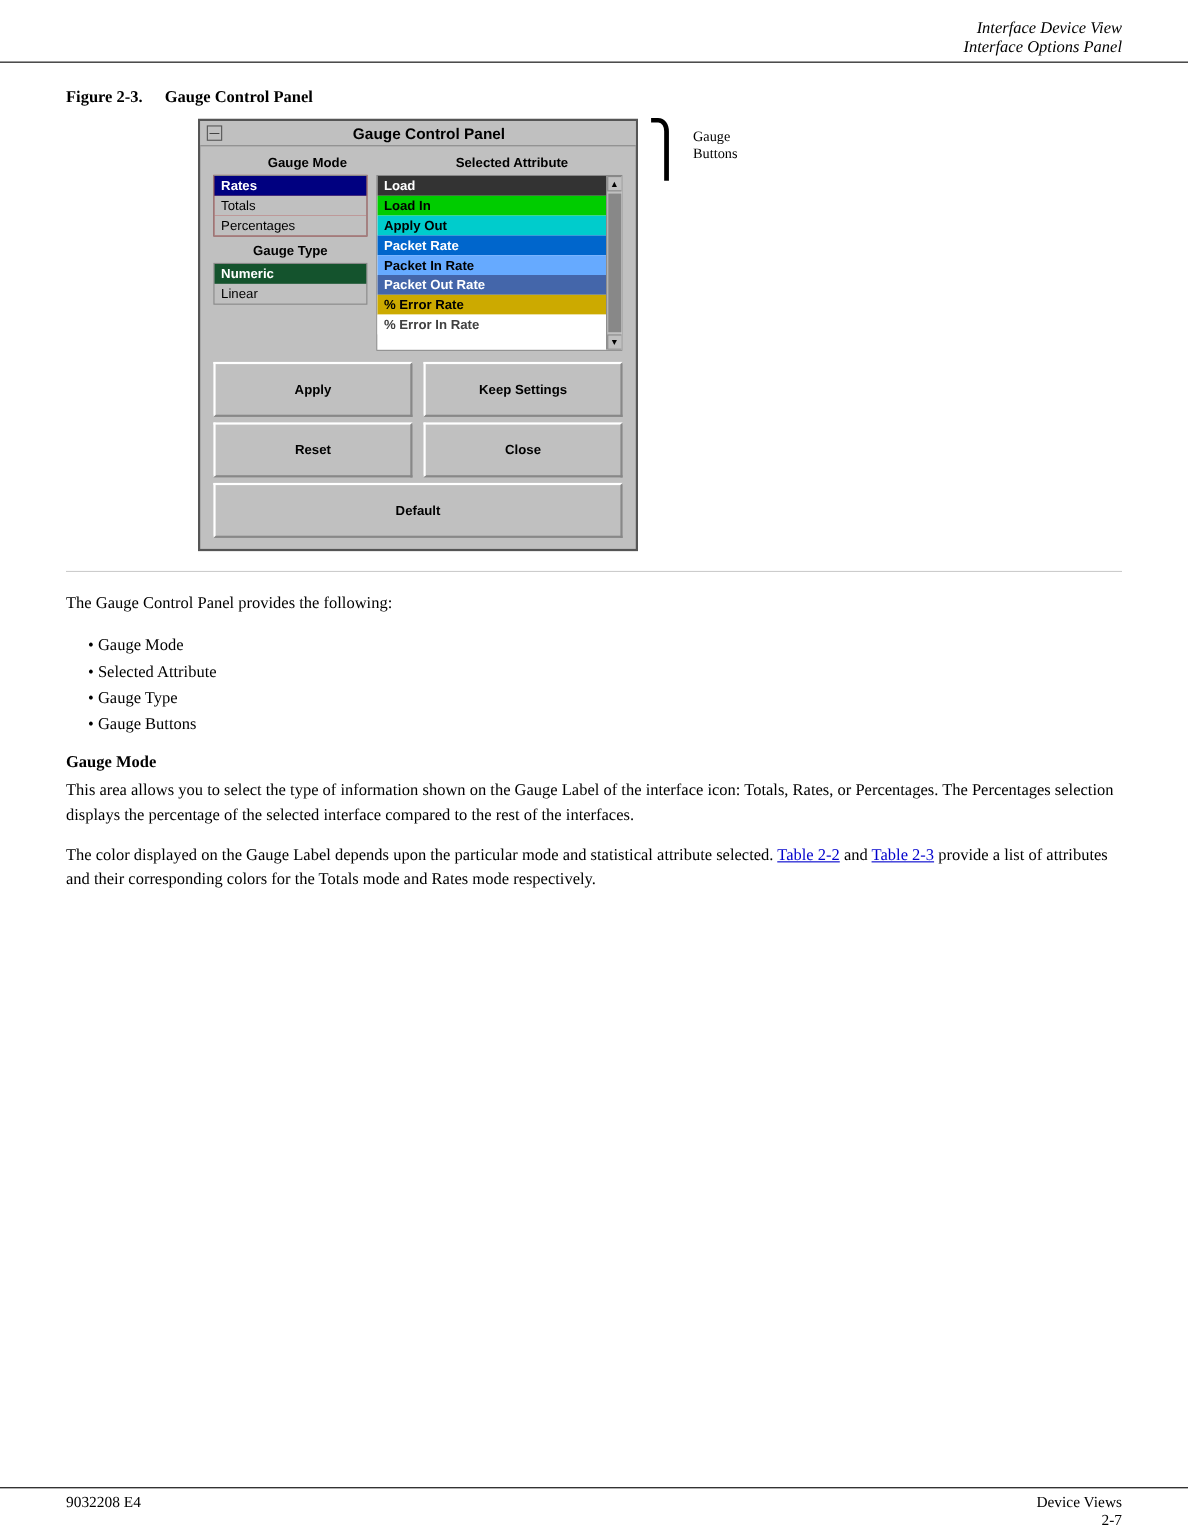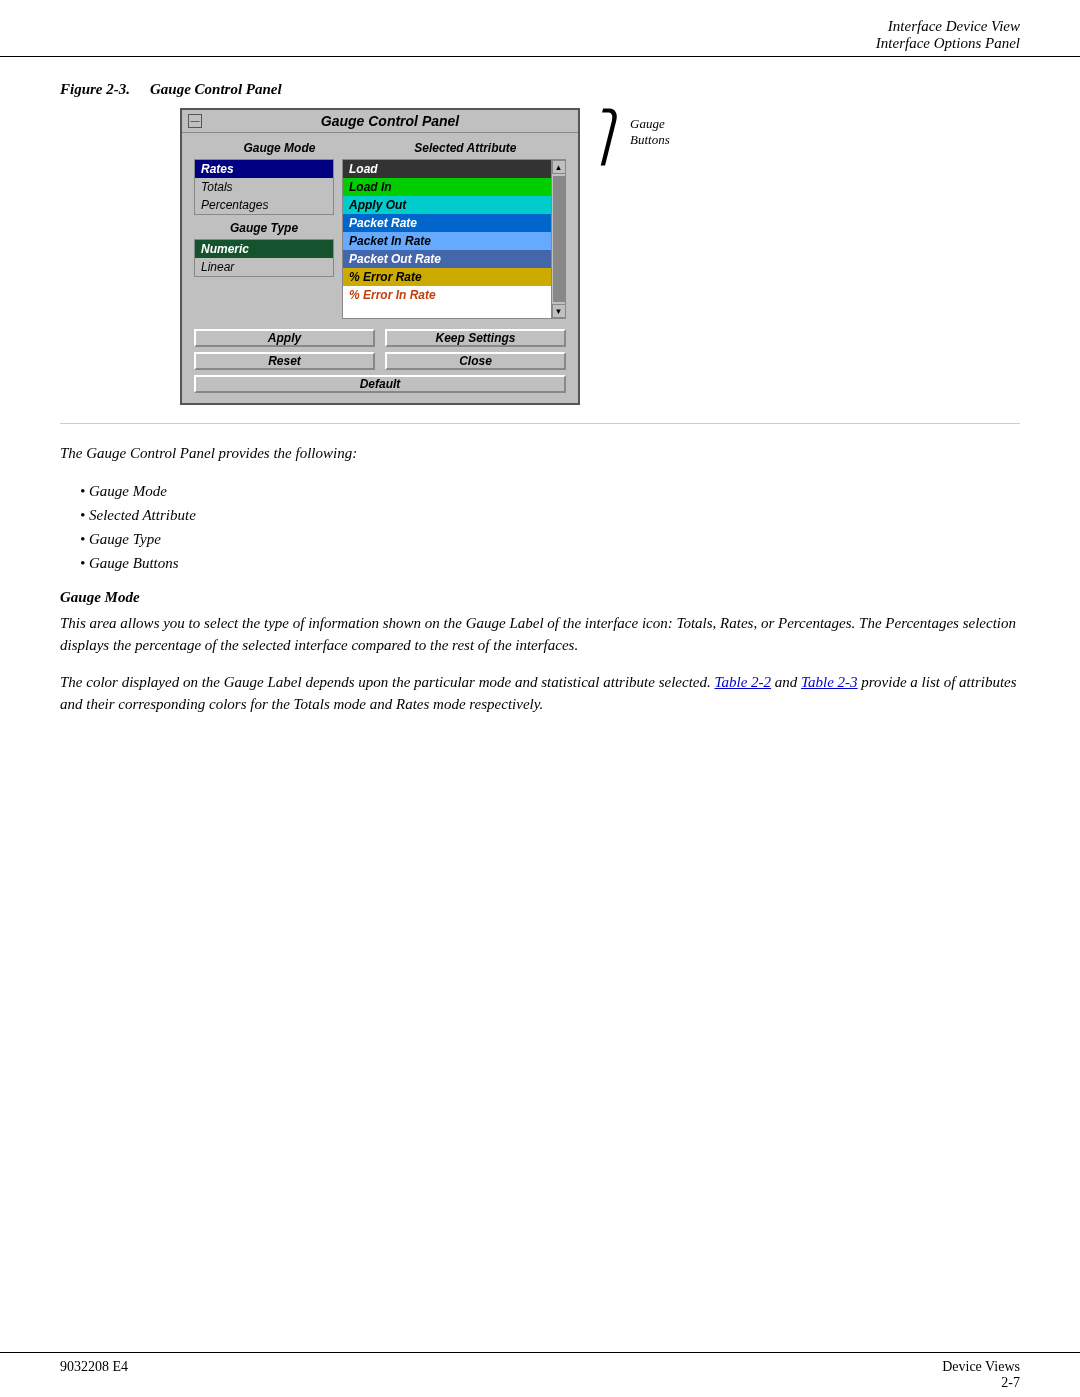--- a/index.html
+++ b/index.html
@@ -27,21 +27,20 @@
     }
 
     .header-line2 {
       font-style: italic;
       font-size: 15px;
     }
 
     
     .main-content {
       padding: 24px 60px 24px 60px;
-      font-style: italic;
     }
 
     
     .figure-label {
       display: flex;
       align-items: flex-start;
       gap: 20px;
       margin-bottom: 10px;
     }
 
@@ -203,21 +202,21 @@
       font-weight: bold;
     }
 
     .attr-item.color-dark    { background: #333333; color: #fff; }
     .attr-item.color-green   { background: #00cc00; color: #000; }
     .attr-item.color-cyan    { background: #00cccc; color: #000; }
     .attr-item.color-blue    { background: #0066cc; color: #fff; }
     .attr-item.color-ltblue  { background: #66aaff; color: #000; }
     .attr-item.color-dkblue  { background: #4466aa; color: #ffffff; }
     .attr-item.color-yellow  { background: #ccaa00; color: #000; }
-    .attr-item.color-white   { background: #ffffff; color: #c2410c; }
+    .attr-item.color-white   { background: #ffffff; color: #404040; }
 
     
     .attr-scrollbar {
       width: 14px;
       background: #c0c0c0;
       border-left: 1px solid #888;
       display: flex;
       flex-direction: column;
       align-items: center;
     }
@@ -250,21 +249,21 @@
     }
 
     .buttons-row {
       display: flex;
       gap: 10px;
       justify-content: center;
     }
 
     .gauge-btn {
       flex: 1;
-      padding: 0 10px;
+      padding: 16px 10px;
       background: #c0c0c0;
       border: 2px solid;
       border-color: #fff #888 #888 #fff;
       font-size: 12px;
       font-weight: bold;
       text-align: center;
       cursor: pointer;
       font-family: Arial, Helvetica, sans-serif;
     }
 

